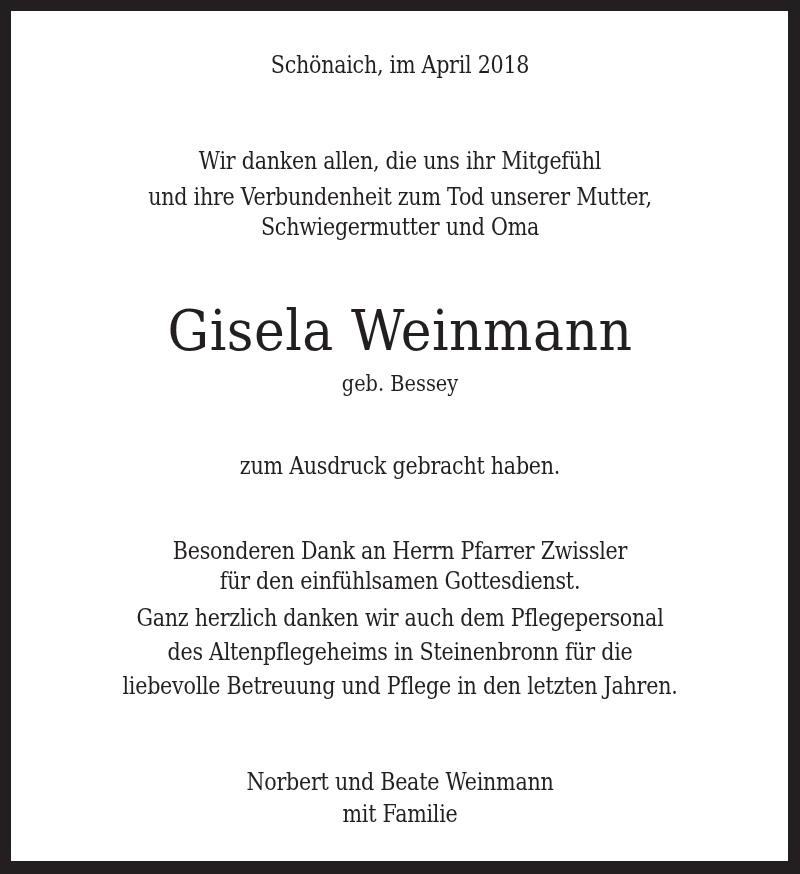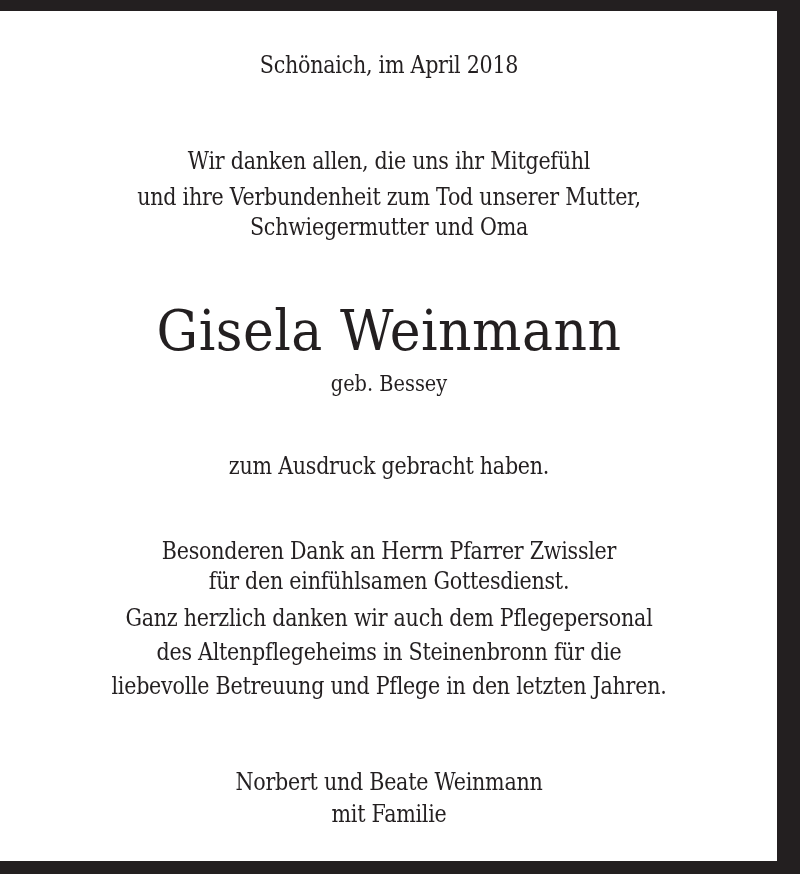--- a/index.html
+++ b/index.html
@@ -4,21 +4,21 @@
 <style>
   html, body { margin: 0; padding: 0; background: #231f20; }
   .frame {
     position: relative;
     width: 800px; height: 874px;
     background: #231f20;
     box-sizing: border-box;
   }
   .inner {
     position: absolute;
-    left: 0; top: 11px;
+    left: 11px; top: 11px;
     width: 777px; height: 850px;
     background: #ffffff;
   }
   .line {
     position: absolute;
     left: 0; width: 800px;
     margin-left: -11px;
     text-align: center;
     color: #231f20;
     font-family: "DejaVu Serif", "Liberation Serif", serif;

